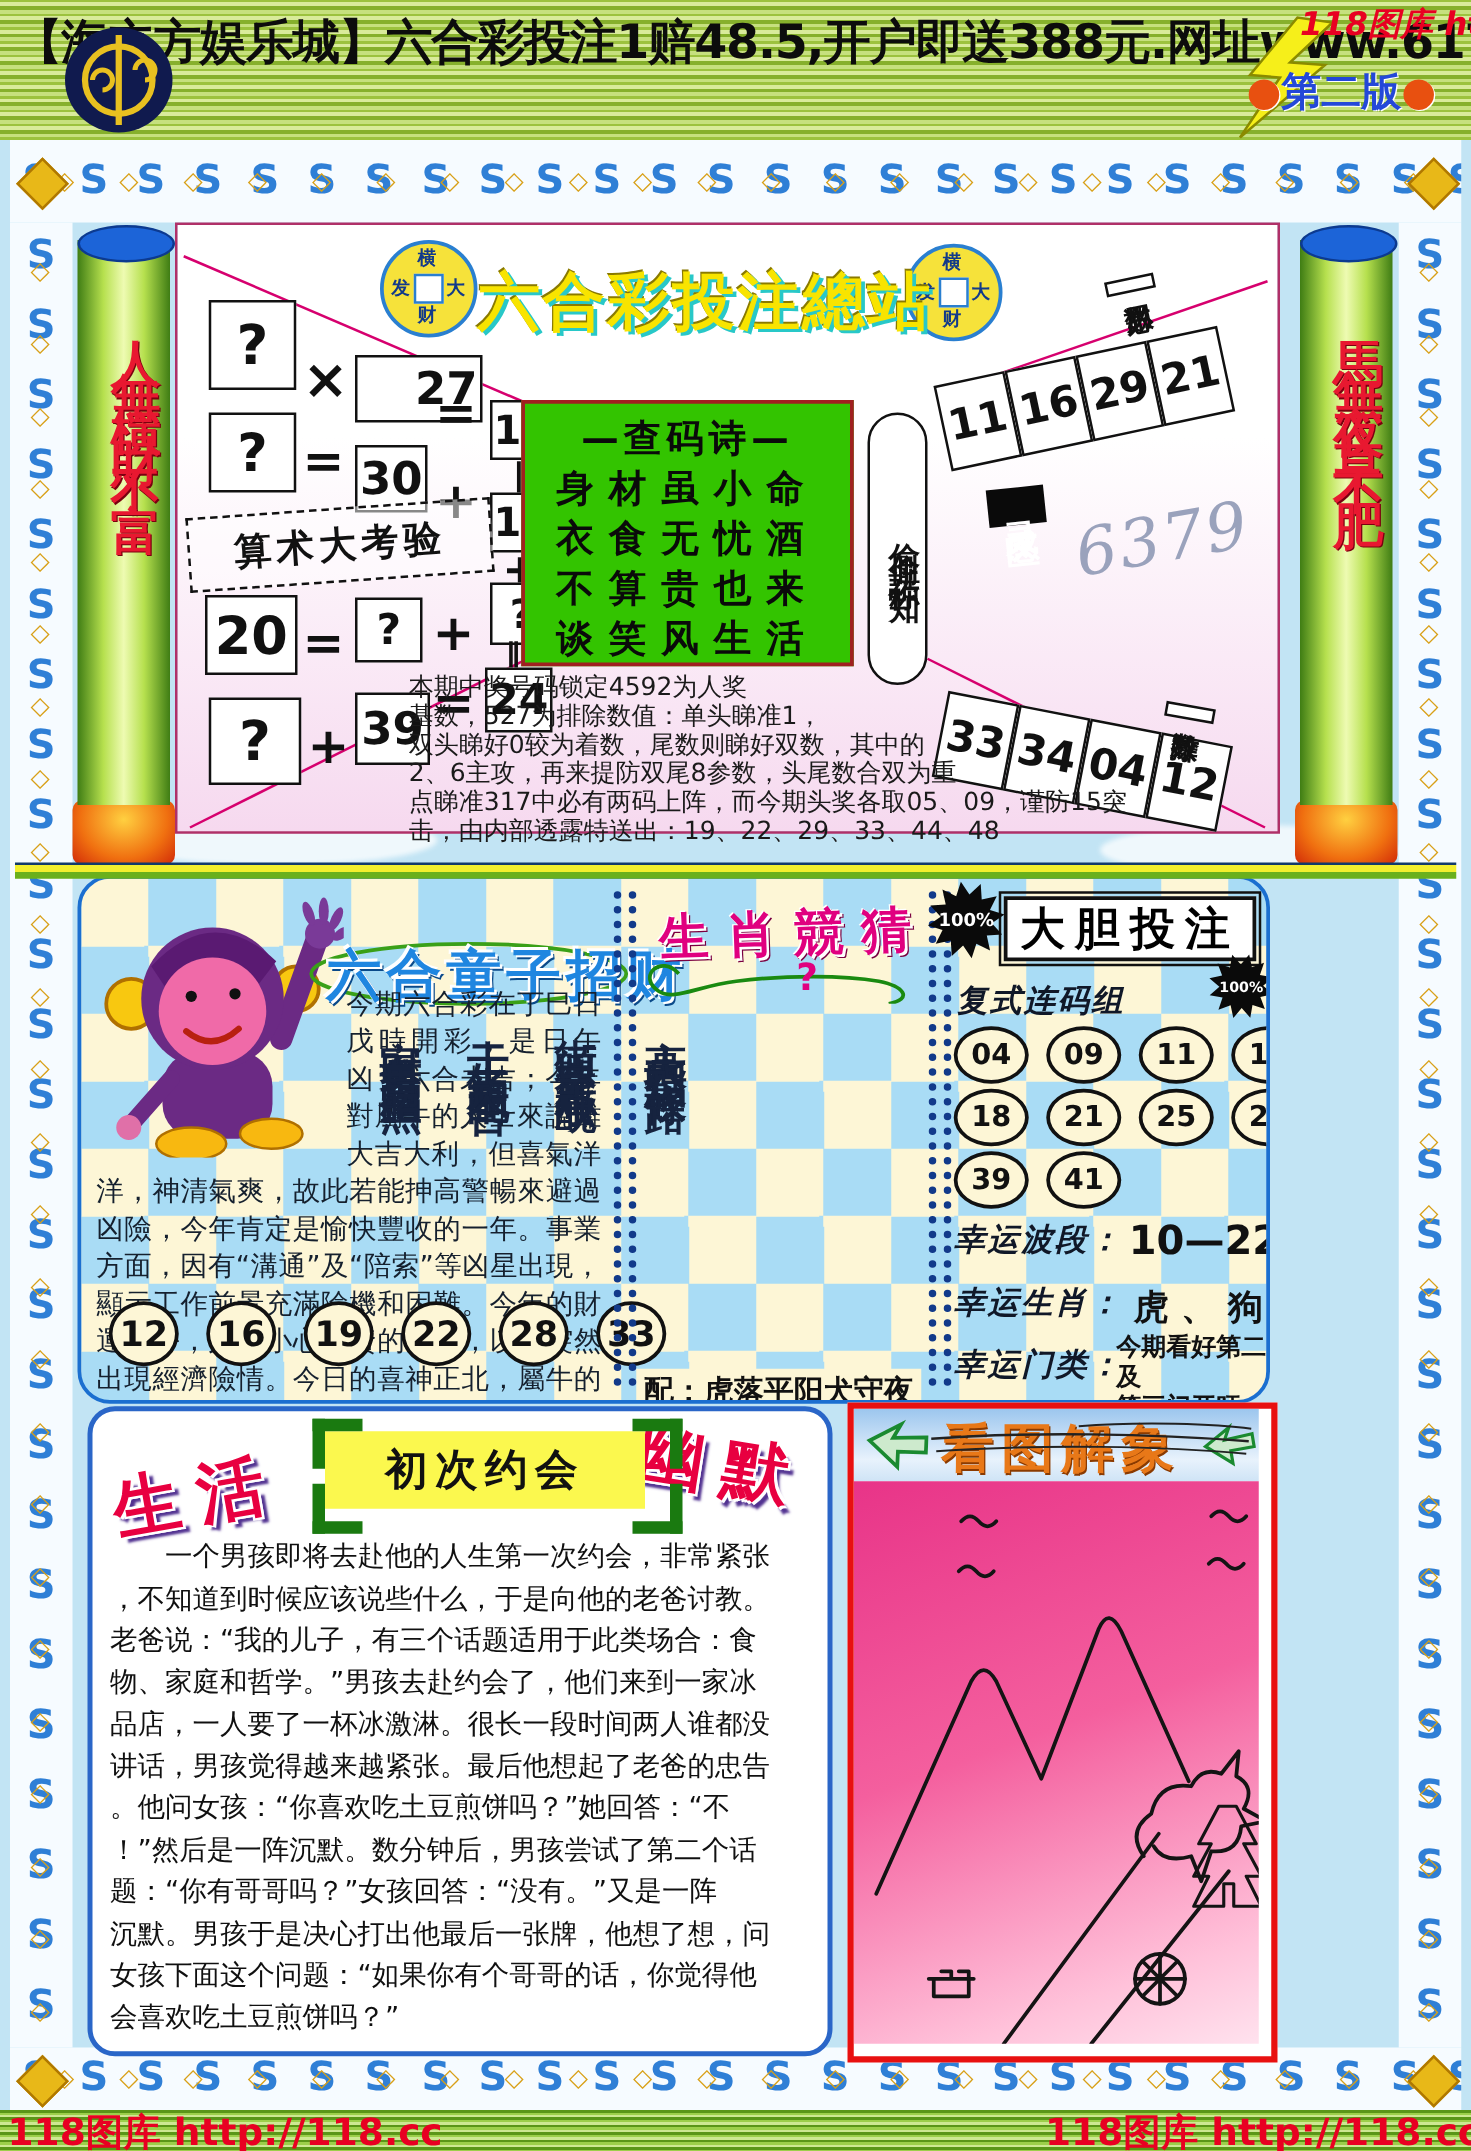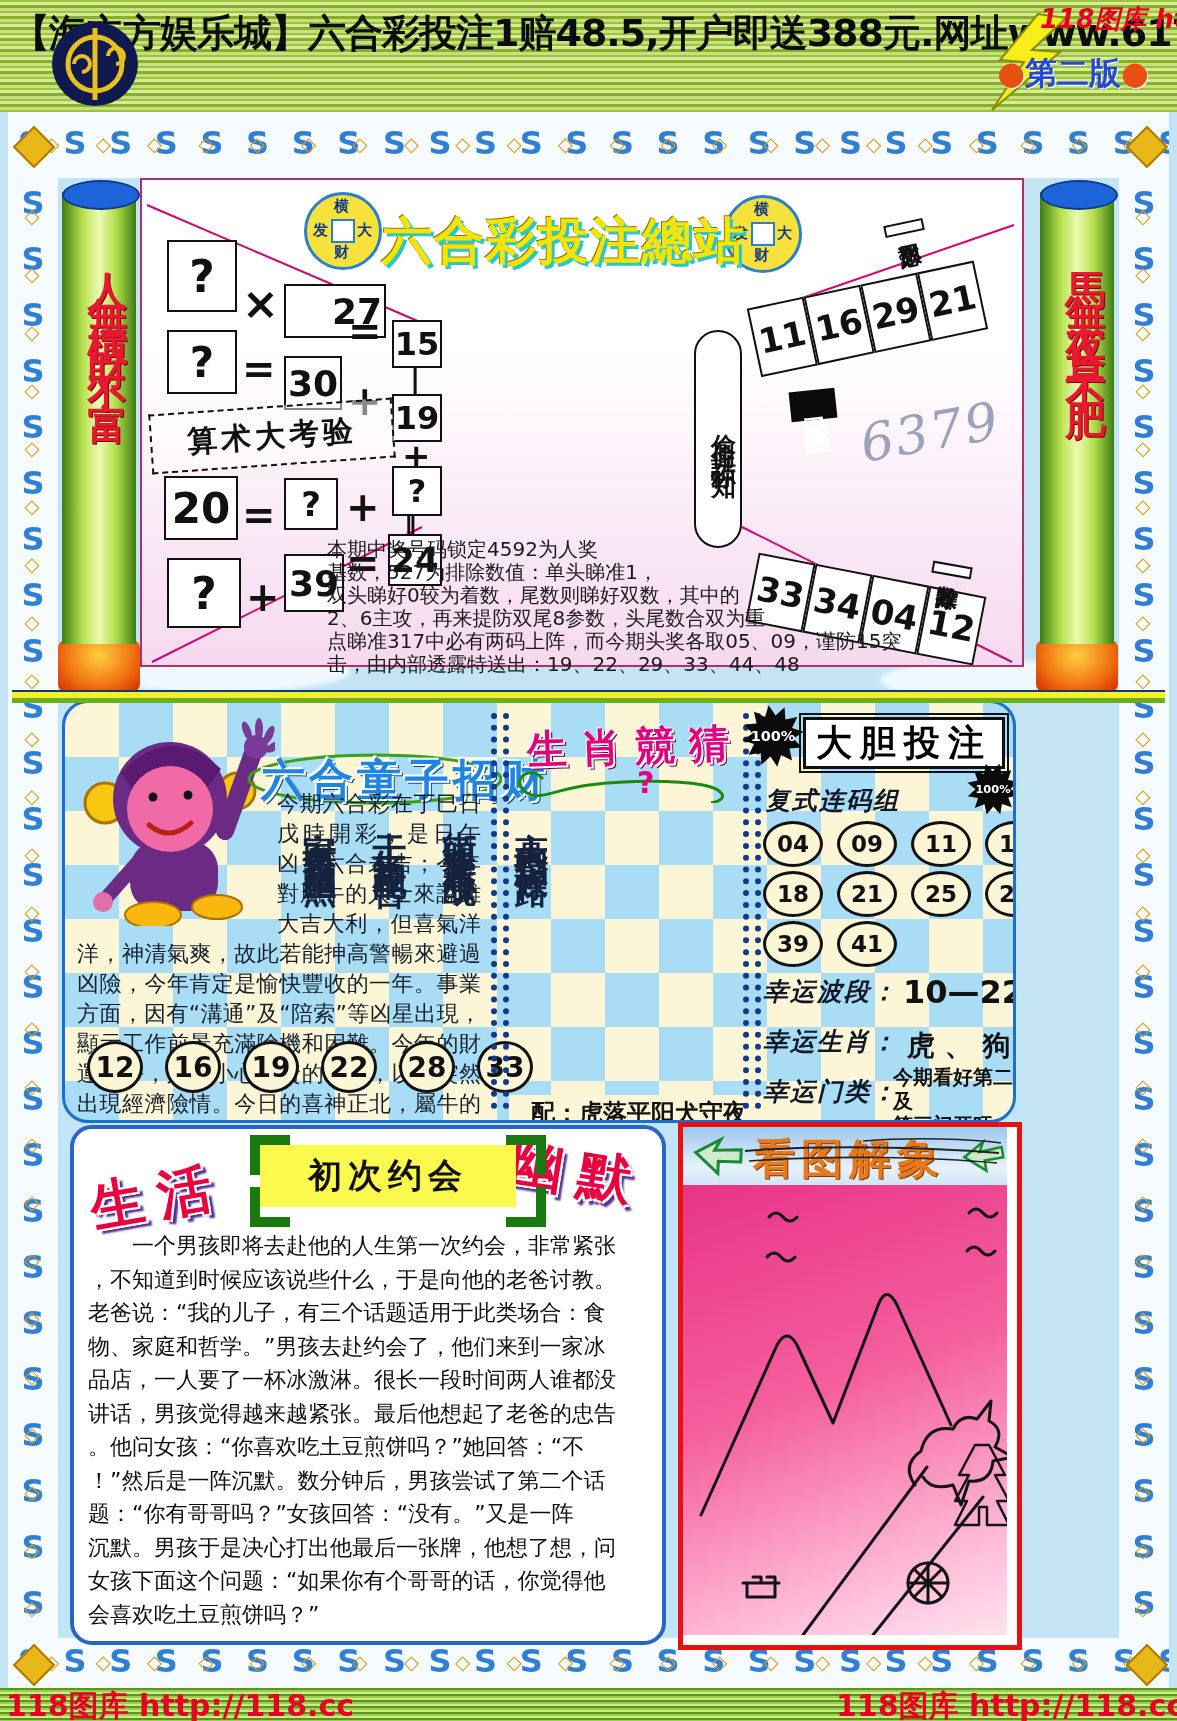--- a/index.html
+++ b/index.html
@@ -63,21 +63,21 @@
     background:linear-gradient(180deg,#123a6a 0 2px,#f2ef2e 2px 8px,#6ab01c 8px 13px);}
   .dotsep{width:6px;border-left:6px dotted #123a8a;border-right:6px dotted #123a8a;z-index:5;}
   #boy-title{font-size:44px;font-weight:900;color:#1f86e0;letter-spacing:4px;white-space:nowrap;
     text-shadow:2px 2px 0 #fff,-2px -2px 0 #fff,3px 3px 0 #0a4a8a;}
   #boy-text{font-size:22px;color:#15202e;line-height:30px;font-weight:500;text-align:justify;}
   .circle-num{width:50px;height:46px;border:3px solid #111;border-radius:50%;background:#fdf6d6;
     display:flex;align-items:center;justify-content:center;font-size:28px;font-weight:bold;color:#111;}
   #zodiac-title{font-size:40px;font-weight:900;color:#e0007f;letter-spacing:14px;white-space:nowrap;
     text-shadow:2px 2px 0 #fff,-1px -1px 0 #fff,3px 3px 0 #7a0040;transform:rotate(-2deg);}
   .zcol{writing-mode:vertical-rl;text-orientation:upright;font-size:34px;font-weight:600;color:#16233f;letter-spacing:7px;}
-  #zodiac-match{background:#fdf6d6;font-size:24px;font-weight:bold;color:#111;padding:2px 22px;white-space:nowrap;}
+  #zodiac-match{background:#fdf6d6;font-size:24px;font-weight:bold;color:#111;padding:2px 6px;white-space:nowrap;}
   #bet-title{border:3px solid #111;outline:2px solid #111;outline-offset:2px;background:#fff;
     font-size:36px;font-weight:900;color:#000000;letter-spacing:8px;display:flex;align-items:center;justify-content:center;}
   .bet-label{font-size:25px;font-weight:900;color:#101828;font-style:italic;letter-spacing:2px;white-space:nowrap;}
   .bet-circle{width:54px;height:40px;border:3px solid #111;border-radius:50%;background:#fdf6d6;
     display:flex;align-items:center;justify-content:center;font-size:23px;font-weight:bold;color:#111;}
   .bet-value{font-weight:bold;color:#111;white-space:nowrap;}
   .star-badge{z-index:6;}
   .star-badge text{font-weight:bold;fill:#fff;}
   
   #humor{left:70px;top:1125px;width:588px;height:512px;background:#ffffff;border:4px solid #2a66c8;border-radius:22px;z-index:4;}
@@ -197,20 +197,27 @@
     <div class="abs" id="math-label" style="left:8px;top:226px;width:240px;height:56px;">算术大考验</div>
     <div class="abs mbox" style="left:22px;top:296px;width:70px;height:60px;font-size:42px;">20</div>
     <div class="abs mop" style="left:100px;top:312px;font-size:40px;">=</div>
     <div class="abs mbox" style="left:142px;top:298px;width:50px;height:48px;font-size:34px;">?</div>
     <div class="abs mop" style="left:204px;top:304px;font-size:40px;">+</div>
     <div class="abs mop" style="left:204px;top:360px;font-size:40px;">=</div>
     <div class="abs mbox" style="left:25px;top:378px;width:70px;height:66px;font-size:44px;">?</div>
     <div class="abs mop" style="left:104px;top:394px;font-size:40px;">+</div>
     <div class="abs mbox" style="left:142px;top:374px;width:56px;height:54px;font-size:36px;">39</div>
 
+    <div class="abs" id="poem" style="left:275px;top:140px;width:260px;height:207px;">
+      <div class="ptitle">—查码诗—</div>
+      <div class="plines">身材虽小命
+衣食无忧酒
+不算贵也来
+谈笑风生活</div>
+    </div>
 
     <div class="abs" id="pill" style="left:552px;top:150px;width:44px;height:214px;">偷偷話你知</div>
 
     <div class="abs numrow" style="left:612px;top:128px;transform:rotate(-12deg);transform-origin:left center;">
       <div class="mbox">11</div>
       <div class="mbox">16</div>
       <div class="mbox">29</div>
       <div class="mbox">21</div>
     </div>
     <div class="abs sidelabel" style="left:742px;top:42px;transform:rotate(-12deg);">必用数</div>

